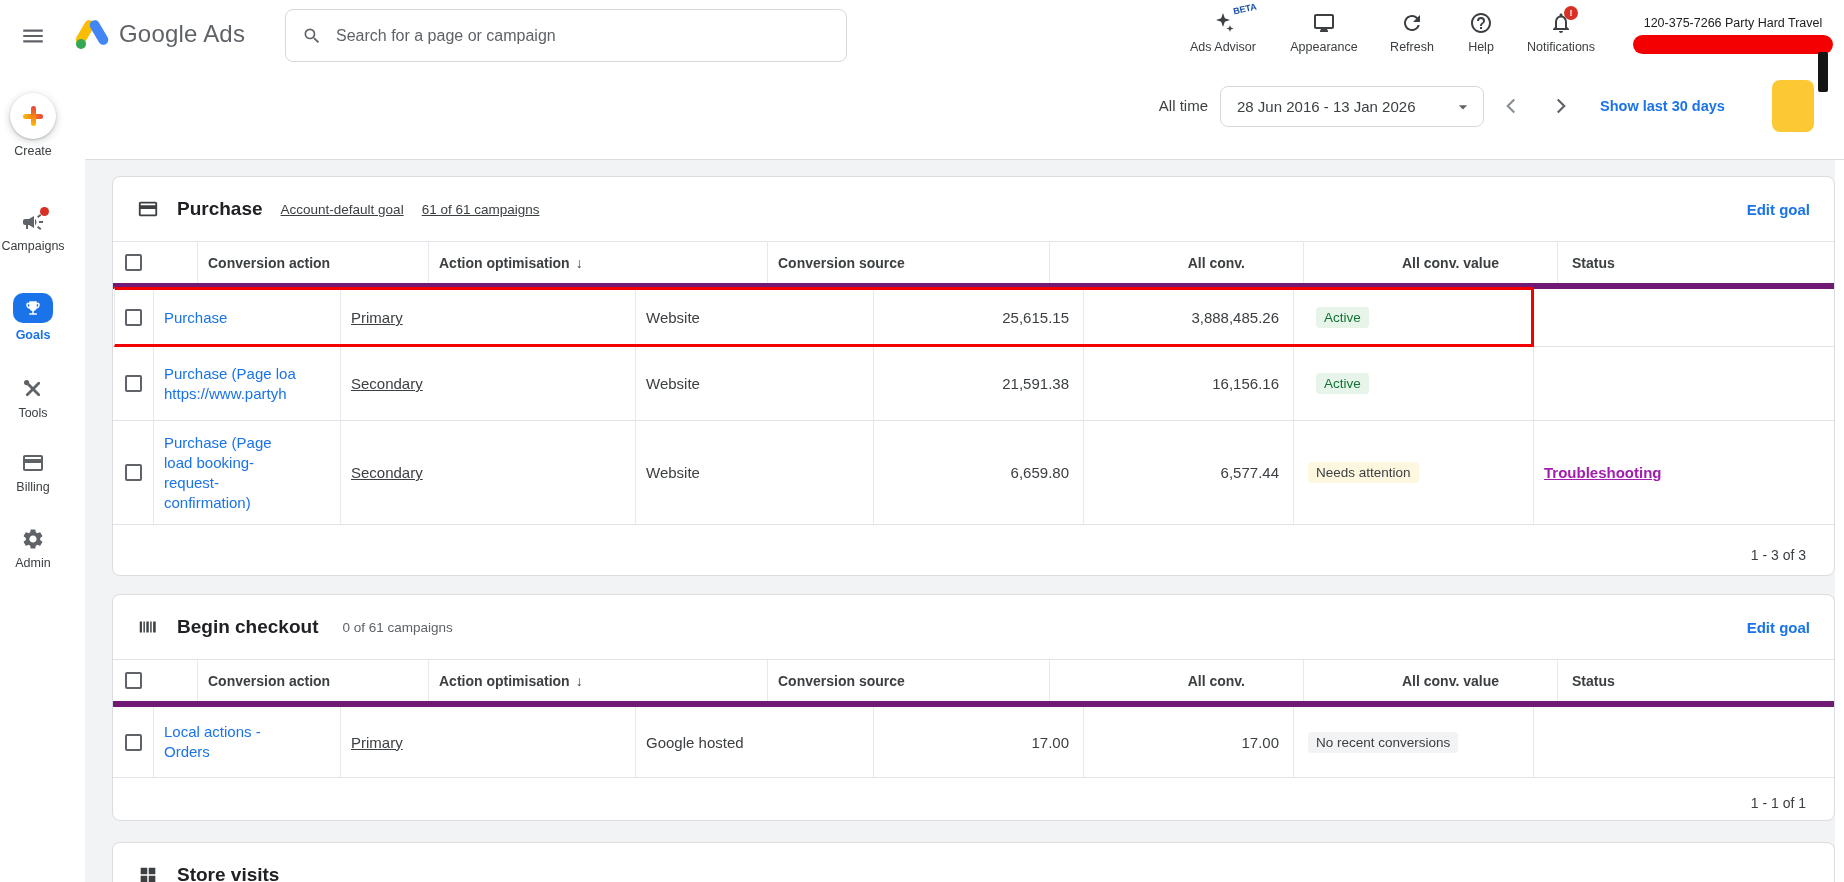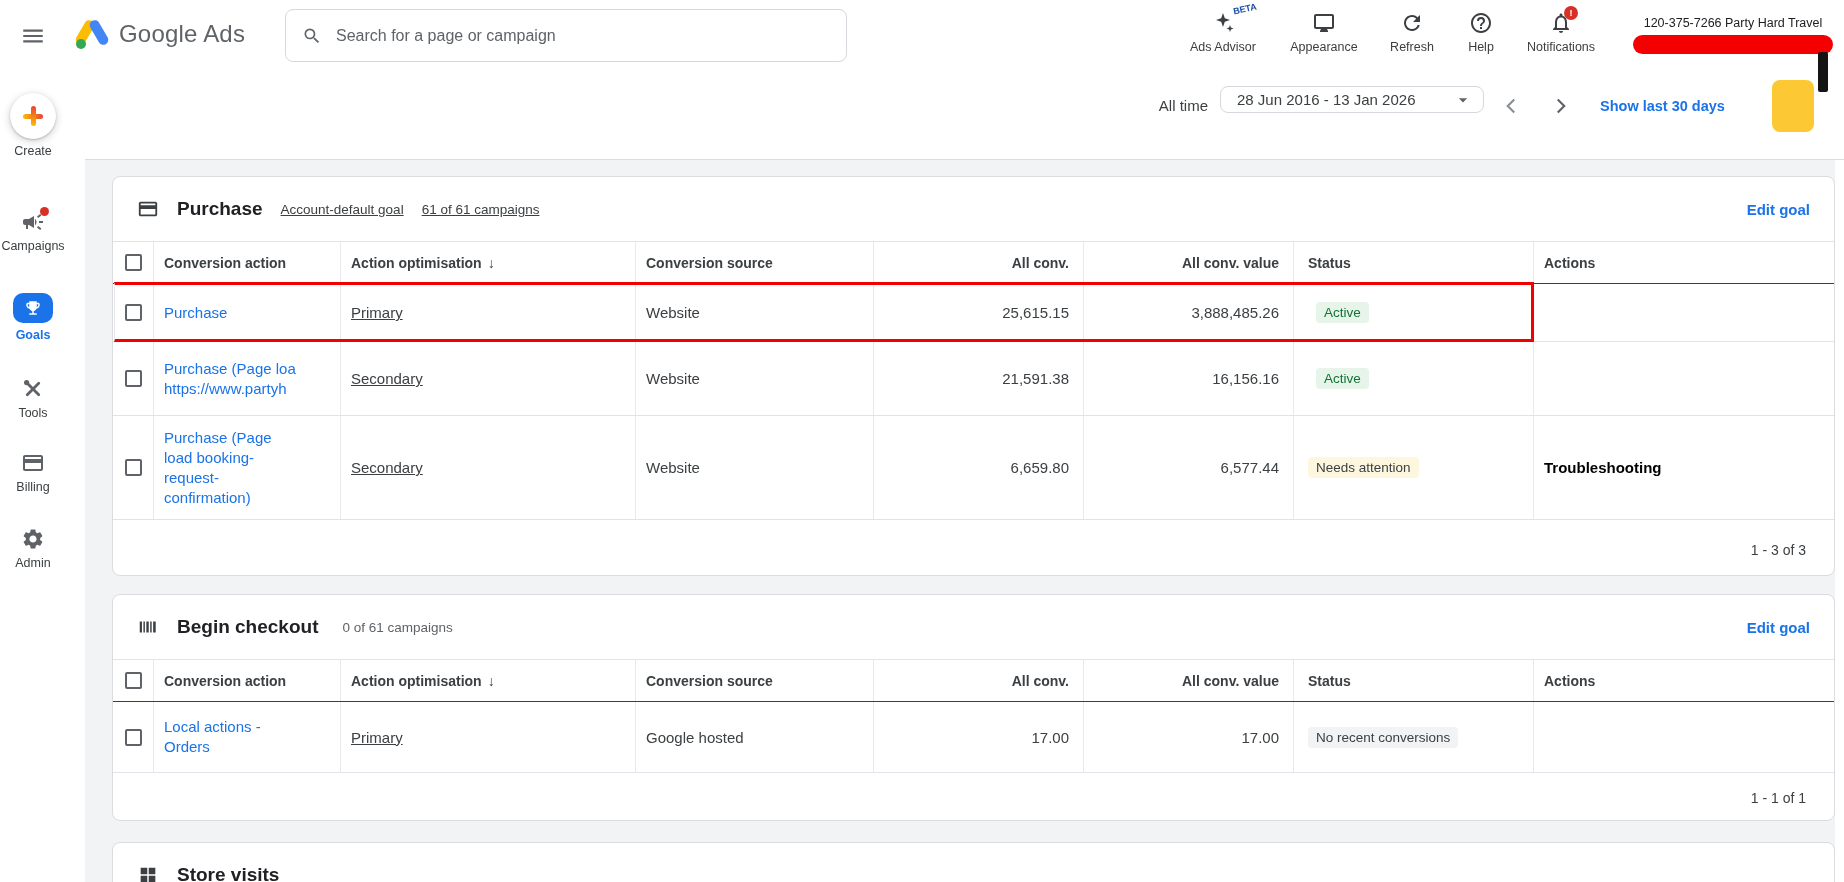--- a/index.html
+++ b/index.html
@@ -42,21 +42,21 @@
   .plus::before{content:"";position:absolute;left:0;top:7.5px;width:20px;height:5px;border-radius:2.5px;
                 background:linear-gradient(90deg,#fbbc04,#ea4335);}
   .plus::after{content:"";position:absolute;left:7.5px;top:0;width:5px;height:20px;border-radius:2.5px;
                background:linear-gradient(180deg,#ea4335,#fbbc04);}
   .red-dot{position:absolute;top:-3px;right:-4px;width:9px;height:9px;border-radius:50%;background:#d93025;}
   .goal-pill{width:40px;height:30px;border-radius:10px;background:#1a73e8;display:flex;align-items:center;justify-content:center;color:#fff;}
   .side-label-active{color:#1a73e8;font-weight:bold;}
 
   
   .all-time{position:absolute;left:1118px;top:97px;width:90px;text-align:right;font-size:15px;color:#3c4043;}
-  .date-box{position:absolute;left:1220px;top:86px;width:264px;height:27px;box-sizing:border-box;border:1px solid #d5d8dc;
+  .date-box{position:absolute;left:1220px;top:86px;width:264px;height:41px;box-sizing:border-box;border:1px solid #d5d8dc;
             border-radius:8px;background:#fff;display:flex;align-items:center;justify-content:space-between;
             padding:0 10px 0 16px;font-size:15px;color:#3c4043;cursor:pointer;z-index:3;}
   .chev{position:absolute;top:93px;width:26px;height:26px;cursor:pointer;}
   .chev-l{left:1498px;color:#8a8f94;}
   .chev-r{left:1548px;color:#5f6368;}
   .show-last{position:absolute;left:1600px;top:98px;font-size:14.5px;font-weight:bold;color:#1a73e8;cursor:pointer;}
   .yellow-tab{position:absolute;left:1772px;top:80px;width:42px;height:52px;border-radius:8px;background:#fcc934;cursor:pointer;z-index:3;}
   .scroll-thumb{position:absolute;right:16px;top:52px;width:10px;height:40px;background:#151515;border-radius:2px;cursor:pointer;z-index:6;}
   .divider{position:absolute;left:85px;right:0;top:159px;height:1px;background:#dadce0;}
 
@@ -69,36 +69,36 @@
   .chead{display:flex;align-items:center;height:64px;padding:0 24px;gap:18px;}
   .chead-ic{width:22px;height:22px;color:#3c4043;flex:none;}
   .ctitle{font-size:19px;font-weight:bold;color:#202124;white-space:nowrap;}
   .clink{font-size:13.5px;color:#3c4043;text-decoration:underline;cursor:pointer;white-space:nowrap;}
   .cplain{font-size:13.5px;color:#5f6368;white-space:nowrap;margin-left:6px;}
   .spacer{flex:1;}
   .edit-link{font-size:15px;font-weight:bold;color:#1a73e8;cursor:pointer;white-space:nowrap;}
 
   .tgrid{display:grid;grid-template-columns:40px 187px 295px 238px 210px 210px 240px 1fr;align-items:center;}
   .tgrid > div + div{border-left:1px solid #e7e9ec;align-self:stretch;display:flex;align-items:center;}
-  .thead{height:41px;border-top:1px solid #e0e3e7;border-bottom:1px solid #701a75;
-         font-size:14px;font-weight:bold;color:#3c4043;}
+  .thead{height:41px;border-top:1px solid #e0e3e7;border-bottom:6px solid #701a75;
+         font-size:14px;font-weight:bold;color:#3c4043;gap:44px;}
   .trow{border-bottom:1px solid #e0e3e7;font-size:15px;position:relative;}
   .tc{padding:8px 12px 8px 10px;box-sizing:border-box;}
   .c-check{padding:0;display:flex;align-items:center;justify-content:center;align-self:stretch;}
   .c-num{justify-content:flex-end;text-align:right;padding-right:14px;}
   .c-status{padding-left:14px;}
   .name-link{color:#1a73e8;white-space:pre-line;line-height:20px;cursor:pointer;display:block;overflow:hidden;}
   .uline{text-decoration:underline;color:#3c4043;cursor:pointer;}
   .sort{font-size:14px;margin-left:6px;color:#3c4043;cursor:pointer;}
   .checkbox{width:17px;height:17px;border:2px solid #5f6368;border-radius:2px;background:#fff;cursor:pointer;box-sizing:border-box;}
   .badge{display:inline-block;padding:3px 8px;border-radius:4px;font-size:13.5px;white-space:nowrap;}
   .b-active{background:#e6f4ea;color:#137333;margin-left:8px;}
   .b-warn{background:#fef7e0;color:#3c4043;}
   .b-neutral{background:#f1f3f4;color:#3c4043;}
-  .act-link{color:#000000;font-weight:bold;cursor:pointer;}
+  .act-link{color:#a21caf;font-weight:bold;cursor:pointer;text-decoration:underline;}
   .tfoot{display:flex;justify-content:flex-end;align-items:center;padding-right:28px;font-size:14px;color:#3c4043;}
   .row-highlight{position:absolute;left:1px;top:-2px;width:1420px;height:calc(100% + 3px);
                  border:3px solid #f50000;box-sizing:border-box;pointer-events:none;z-index:3;}
 </style>
 </head>
 <body>
 
 <div class="app">
 
   <header class="topbar">

